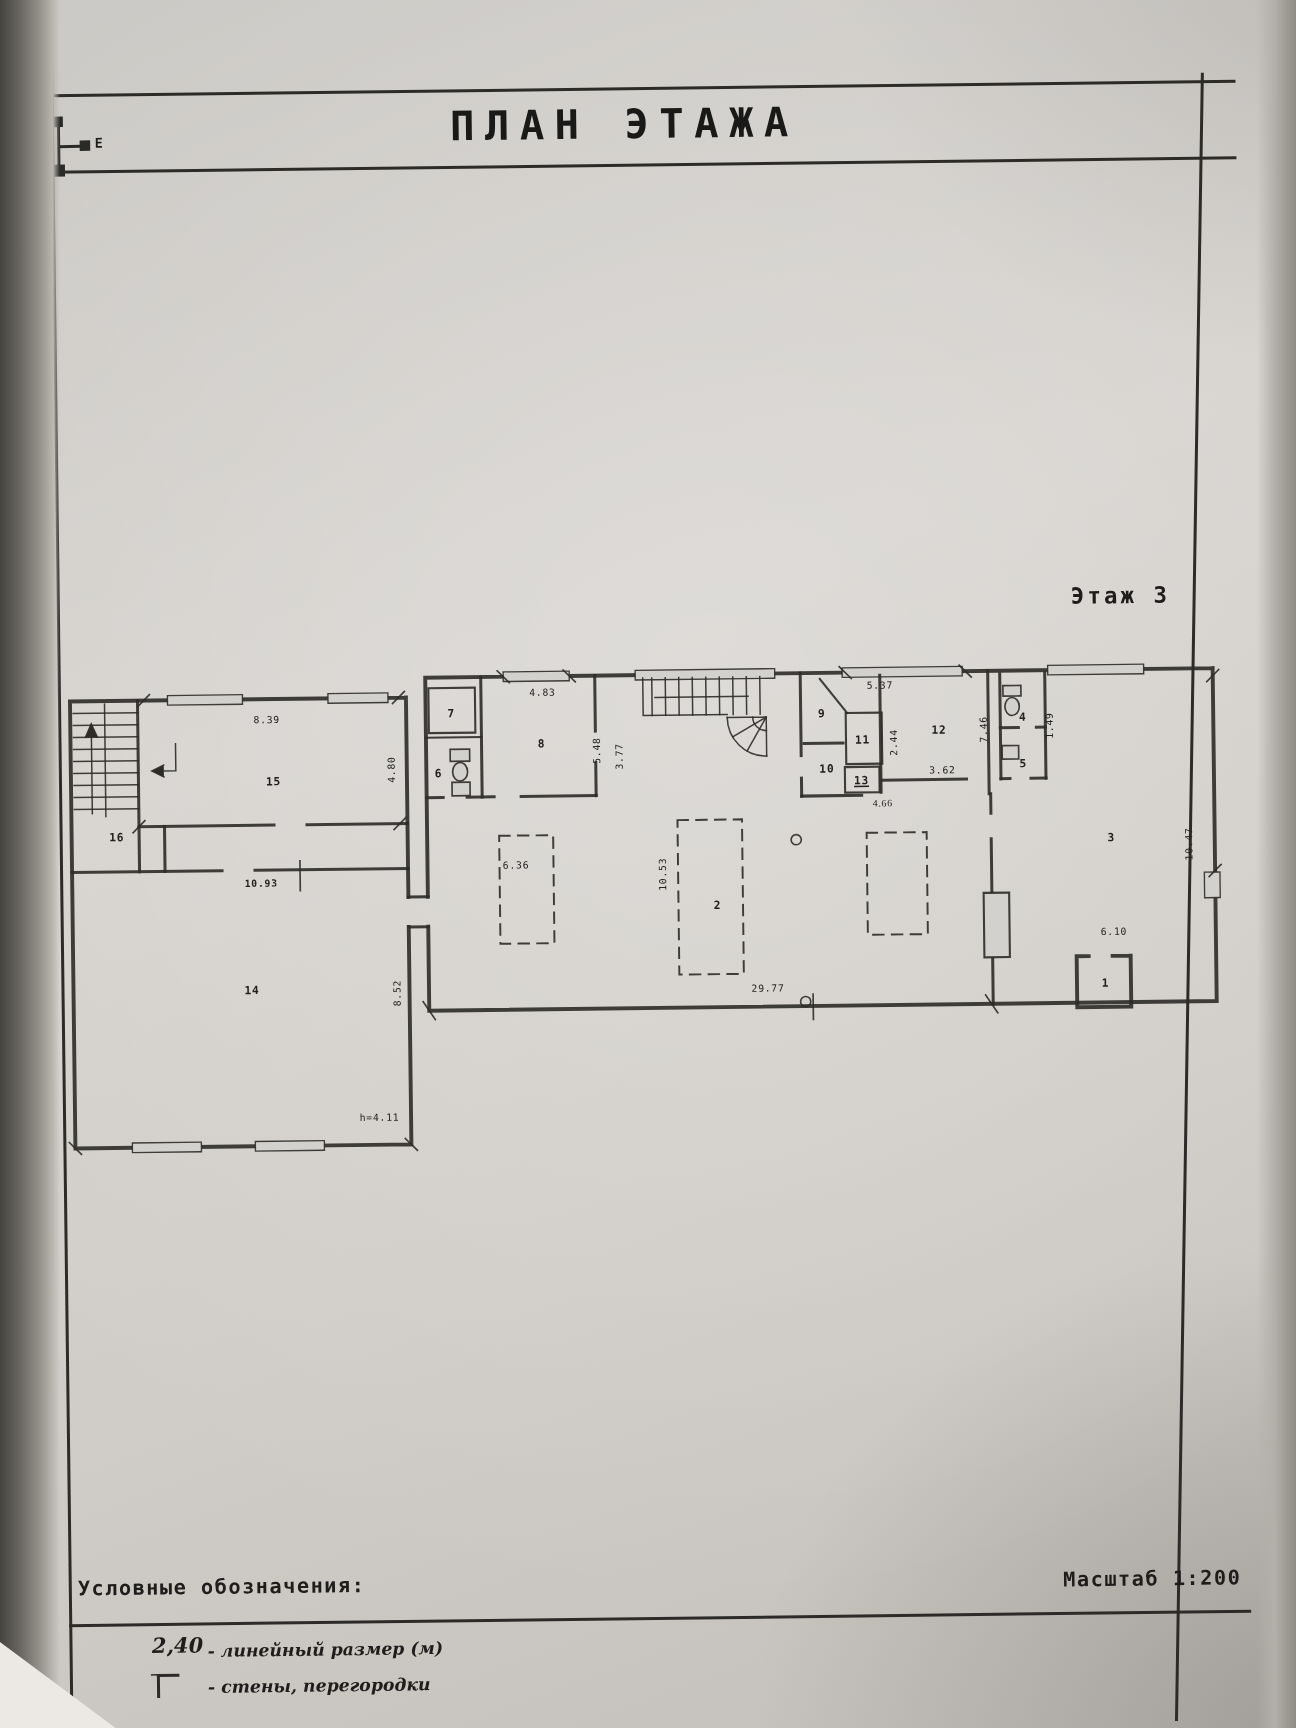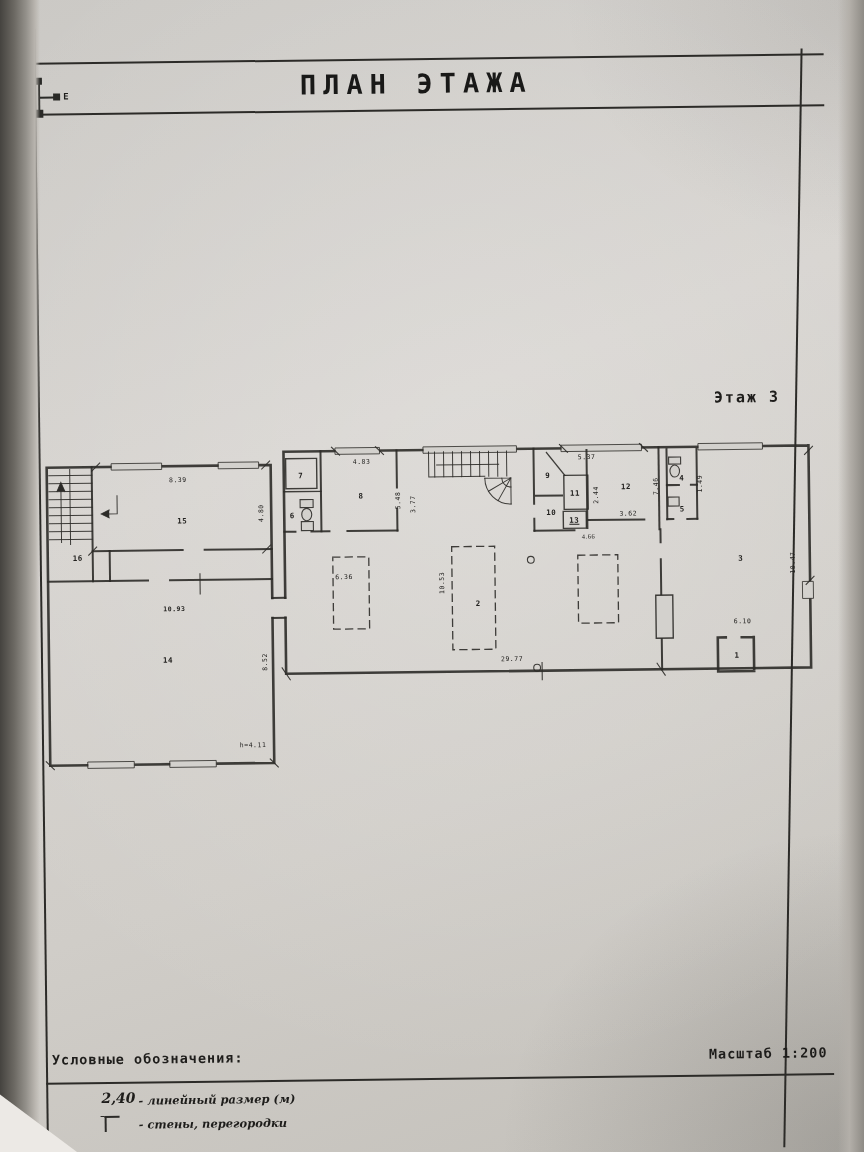--- a/index.html
+++ b/index.html
@@ -220,21 +220,21 @@
         <span class="plan-label room" style="left: 549px; top: 477px; transform: translate(-50%, -50%) rotate(0deg);">9</span>
         <span class="plan-label room" style="left: 552px; top: 514px; transform: translate(-50%, -50%) rotate(0deg);">10</span>
         <span class="plan-label room" style="left: 576px; top: 495px; transform: translate(-50%, -50%) rotate(0deg);">11</span>
         <span class="plan-label room" style="left: 627px; top: 489px; transform: translate(-50%, -50%) rotate(0deg);">12</span>
         <span class="plan-label room" style="left: 575px; top: 522px; transform: translate(-50%, -50%) rotate(0deg); text-decoration: underline;">13</span>
         <span class="plan-label room" style="left: 167px; top: 657px; transform: translate(-50%, -50%) rotate(0deg); text-align: right;">14</span>
         <span class="plan-label room" style="left: 183px; top: 518px; transform: translate(-50%, -50%) rotate(0deg);">15</span>
         <span class="plan-label room" style="left: 78px; top: 554px; transform: translate(-50%, -50%) rotate(0deg);">16</span>
         <span class="plan-label" style="left: 179px; top: 477px; transform: translate(-50%, -50%) rotate(0deg);">8.39</span>
         <span class="plan-label" style="left: 262px; top: 511px; transform: translate(-50%, -50%) rotate(-90deg);">4.80</span>
-        <span class="plan-label" style="left: 174px; top: 606px; transform: translate(-50%, -50%) rotate(0deg); font-weight: bold;">10.93</span>
+        <span class="plan-label" style="left: 174px; top: 586px; transform: translate(-50%, -50%) rotate(0deg); font-weight: bold;">10.93</span>
         <span class="plan-label" style="left: 264px; top: 660px; transform: translate(-50%, -50%) rotate(-90deg);">8.52</span>
         <span class="plan-label" style="left: 251px; top: 743px; transform: translate(-50%, -50%) rotate(0deg);">h=4.11</span>
         <span class="plan-label" style="left: 363px; top: 461px; transform: translate(-50%, -50%) rotate(0deg);">4.83</span>
         <span class="plan-label" style="left: 399px; top: 500px; transform: translate(-50%, -50%) rotate(-90deg);">5.48</span>
         <span class="plan-label" style="left: 414px; top: 504px; transform: translate(-50%, -50%) rotate(-90deg);">3.77</span>
         <span class="plan-label" style="left: 344px; top: 540px; transform: translate(-50%, -50%) rotate(0deg); margin-top: 36px;">6.36</span>
         <span class="plan-label" style="left: 588px; top: 459px; transform: translate(-50%, -50%) rotate(0deg);">5.37</span>
         <span class="plan-label" style="left: 597px; top: 497px; transform: translate(-50%, -50%) rotate(-90deg);">2.44</span>
         <span class="plan-label" style="left: 629px; top: 516px; transform: translate(-50%, -50%) rotate(0deg);">3.62</span>
         <span class="plan-label" style="left: 589px; top: 538px; transform: translate(-50%, -50%) rotate(0deg); font-family: Liberation Serif, serif;">4.66</span>

